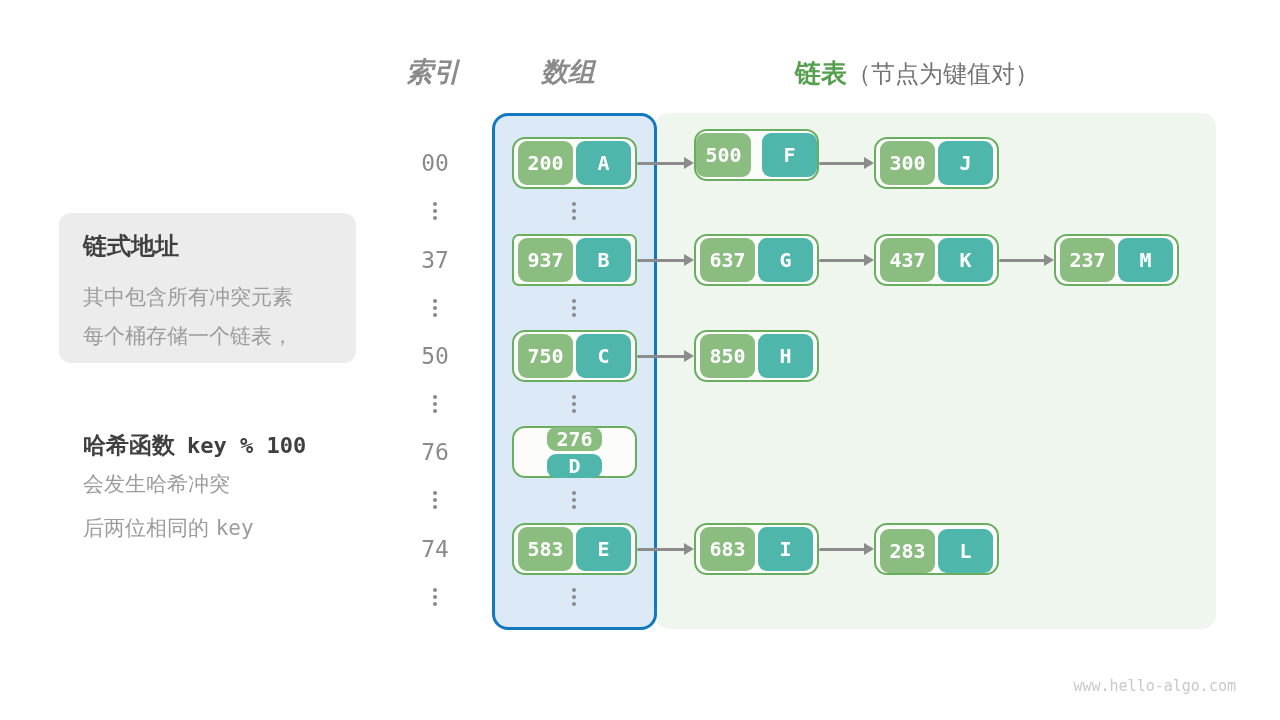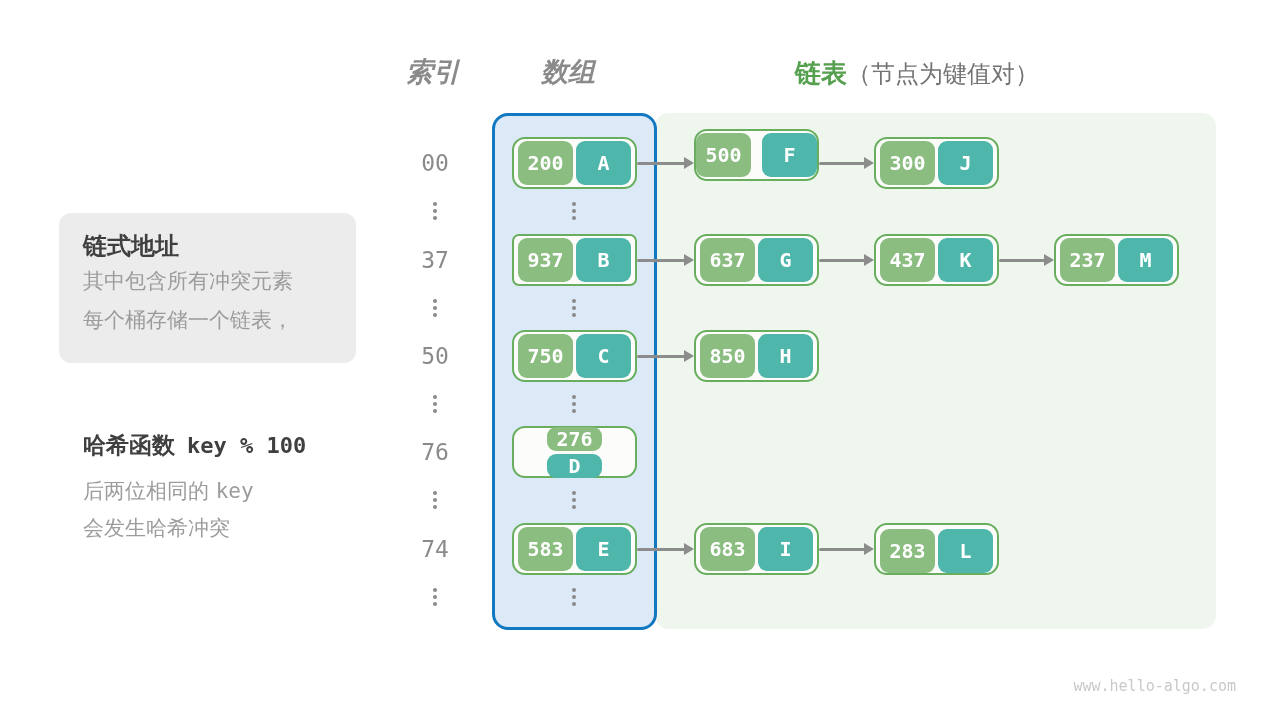--- a/index.html
+++ b/index.html
@@ -31,21 +31,21 @@
     position:absolute; left:655px; top:113px; width:561px; height:516px;
     background:#EFF6EE; border-radius:14px; z-index:1;
   }
 
   
   .callout {
     position:absolute; left:59px; top:213px; width:297px; height:150px;
     background:#ECECEC; border-radius:12px; box-sizing:border-box;
     padding:17px 0 0 24px;
   }
-  .callout-title { font-size:24px; font-weight:bold; color:#3F3F3F; margin-bottom:0; }
+  .callout-title { font-size:24px; font-weight:bold; color:#3F3F3F; margin-bottom:16px; }
   .callout-line { font-size:21px; color:#9C9C9C; line-height:39px; }
 
   .hash-note { position:absolute; left:83px; top:430px; }
   .hash-title { font-size:23px; font-weight:bold; color:#3F3F3F; white-space:nowrap; }
   .hash-title .code { font-family:"DejaVu Sans Mono","Liberation Mono",monospace; font-size:22px; margin-left:12px; }
   .hash-line { font-size:21px; color:#9C9C9C; white-space:nowrap; margin-top:17px; line-height:27px; }
   .hash-line .code { font-family:"DejaVu Sans Mono","Liberation Mono",monospace; }
 
   
   .index-label {
@@ -104,24 +104,24 @@
   <div class="callout">
     <div class="callout-title">链式地址</div>
     <div class="callout-line">其中包含所有冲突元素</div>
     <div class="callout-line">每个桶存储一个链表，</div>
   </div>
 
   <div class="hash-note">
     <div class="hash-title">
       <span>哈希函数</span><span class="code">key % 100</span>
     </div>
+    <div class="hash-line" style="margin-top:10px">会发生哈希冲突</div>
     <div class="hash-line">
       <span>后两位相同的</span> <span class="code">key</span>
     </div>
-    <div class="hash-line" style="margin-top:10px">会发生哈希冲突</div>
   </div>
 
   <div id="rows-layer">
       <div class="index-label" style="left: 435px; top: 163px;">00</div>
       <div class="node" style="left: 512px; top: 137px;">
         <span class="cell key">200</span>
         <span class="cell val">A</span>
       </div>
       <div class="arrow-line" style="left: 637px; top: 161.5px; width: 49px;"></div>
       <div class="arrow-head" style="left: 684px; top: 157px;"></div>

